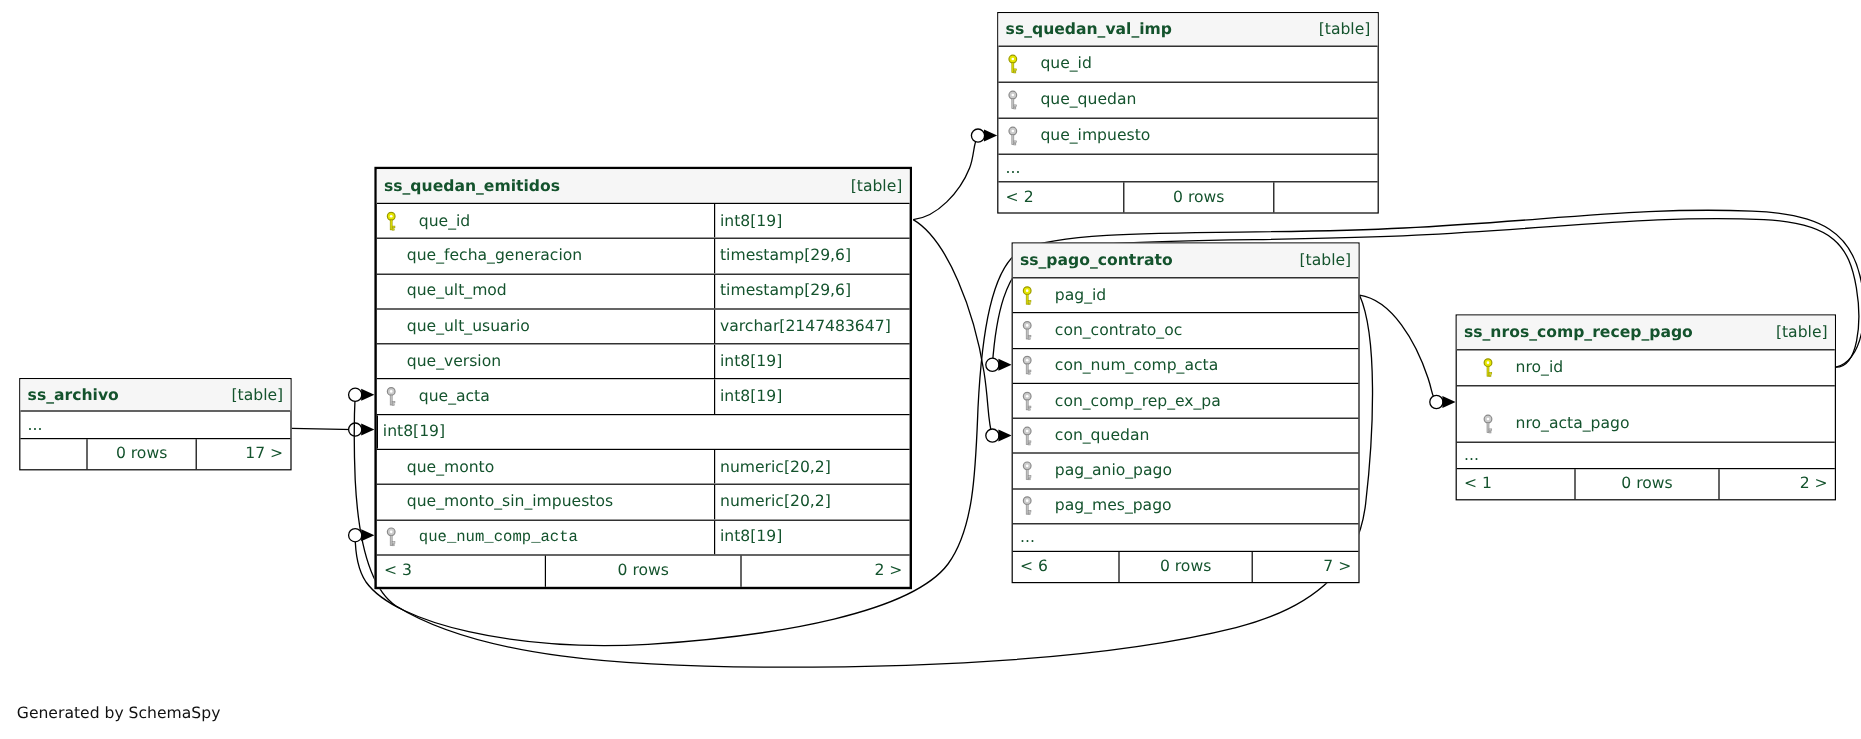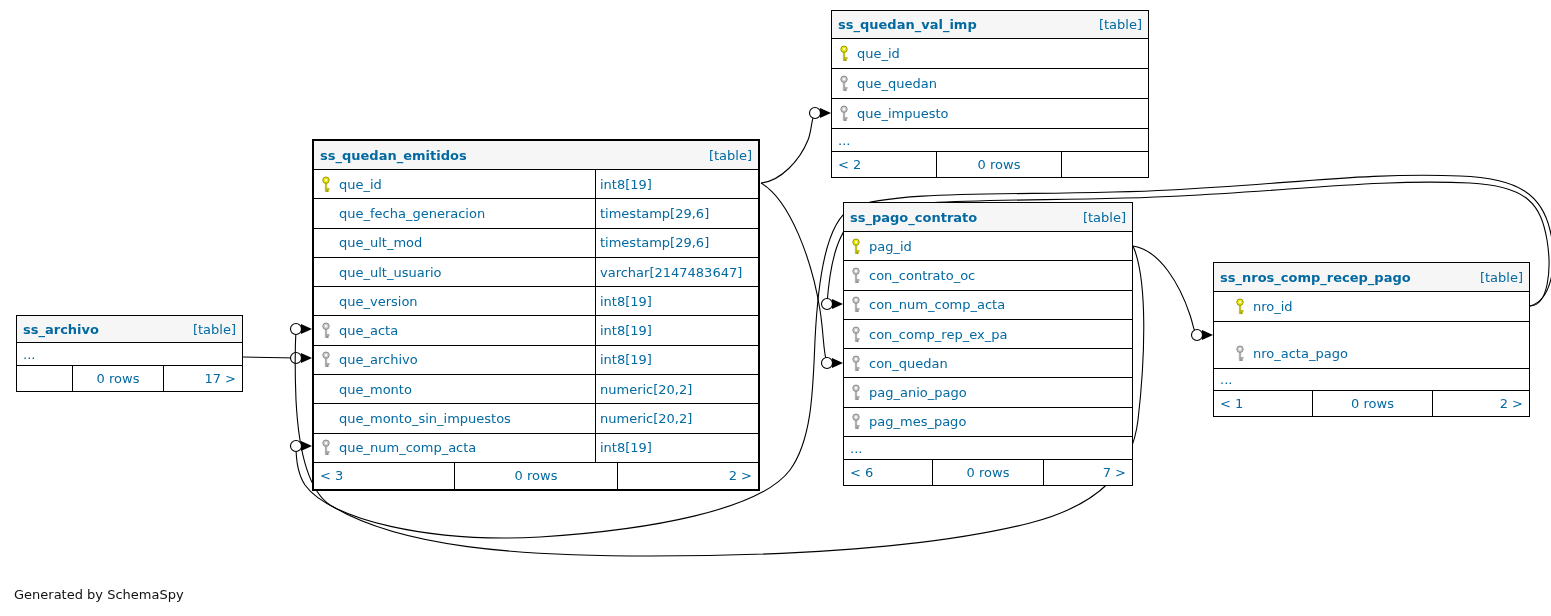--- a/index.html
+++ b/index.html
@@ -1,28 +1,28 @@
 <!DOCTYPE html>
 <html><head>
 <meta charset="utf-8">
 <style>
   html,body{margin:0;padding:0;background:#fff;}
   #canvas{position:relative;width:1551px;height:616px;background:#fff;overflow:hidden;
           font-family:"DejaVu Sans","Liberation Sans",sans-serif;}
   #edges{position:absolute;left:0;top:0;width:1551px;height:616px;}
-  .tbl{position:absolute;background:#fff;border:1px solid #000;box-sizing:border-box;font-size:13px;color:#0369a1;}
+  .tbl{position:absolute;background:#fff;border:1px solid #000;box-sizing:border-box;font-size:13px;color:#14532d;}
   .tbl.em{border-width:2px;}
   .hdr{display:flex;justify-content:space-between;align-items:center;background:#f6f6f6;
        border-bottom:1px solid #000;padding:0 6px;box-sizing:border-box;}
   .hdr .ttl{font-weight:bold;white-space:nowrap;}
   .hdr .badge{font-weight:normal;margin-left:10px;white-space:nowrap;}
   .row{display:flex;align-items:center;border-bottom:1px solid #000;box-sizing:border-box;overflow:hidden;}
   .row .name{white-space:nowrap;}
   .row.nokey .name{margin-left:25px;}
-  .row .namecell{display:flex;align-items:center;height:100%;box-sizing:border-box;}
+  .row .namecell{display:flex;align-items:center;height:100%;box-sizing:border-box;gap:10px;}
   .row .typecell{border-left:1px solid #000;height:100%;display:flex;align-items:center;
                  padding-left:4px;flex:1;box-sizing:border-box;white-space:nowrap;}
   .keyicon{flex:0 0 auto;margin:0 7px 0 6px;display:block;}
   .ell{display:flex;align-items:center;padding-left:6px;border-bottom:1px solid #000;box-sizing:border-box;}
   .foot{display:flex;box-sizing:border-box;}
   .fcell{display:flex;align-items:center;padding:0 6px;box-sizing:border-box;overflow:hidden;white-space:nowrap;}
   .fcell.b{border-right:1px solid #000;}
   .fcell.l{justify-content:flex-start;}
   .fcell.c{justify-content:center;}
   .fcell.r{justify-content:flex-end;}
@@ -167,46 +167,36 @@
     <circle cx="6" cy="4.2" r="1.1" fill="#ffffff"></circle>
     <rect x="5.2" y="7.2" width="1.6" height="8.3" fill="#cccccc" stroke="#8a8a8a" stroke-width="0.6"></rect>
     <rect x="6.8" y="12.4" width="2.3" height="1.4" fill="#cccccc" stroke="#8a8a8a" stroke-width="0.5"></rect>
     <rect x="6.8" y="14.6" width="1.7" height="1.2" fill="#cccccc" stroke="#8a8a8a" stroke-width="0.5"></rect>
   </svg>
             <span class="name">que_acta</span>
           </span>
           <span class="typecell">int8[19]</span>
         </div>
         <div class="row" style="height: 29.3px;">
-          <span class="namecell" style="width:281px;">
-            <svg class="keyicon" width="12" height="17" viewBox="0 0 12 17">
-    <circle cx="6" cy="4.2" r="3.2" fill="#cccccc" stroke="#8a8a8a" stroke-width="1"></circle>
-    <circle cx="6" cy="4.2" r="1.1" fill="#ffffff"></circle>
-    <rect x="5.2" y="7.2" width="1.6" height="8.3" fill="#cccccc" stroke="#8a8a8a" stroke-width="0.6"></rect>
-    <rect x="6.8" y="12.4" width="2.3" height="1.4" fill="#cccccc" stroke="#8a8a8a" stroke-width="0.5"></rect>
-    <rect x="6.8" y="14.6" width="1.7" height="1.2" fill="#cccccc" stroke="#8a8a8a" stroke-width="0.5"></rect>
-  </svg>
-            <span class="name">que_archivo</span>
-          </span>
           <span class="typecell">int8[19]</span>
         </div>
         <div class="row nokey" style="height: 29.3px;">
           <span class="namecell" style="width:281px;">
             <span class="name">que_monto</span>
           </span>
           <span class="typecell">numeric[20,2]</span>
         </div>
         <div class="row nokey" style="height: 29.3px;">
           <span class="namecell" style="width:281px;">
             <span class="name">que_monto_sin_impuestos</span>
           </span>
           <span class="typecell">numeric[20,2]</span>
         </div>
         <div class="row" style="height: 29.3px;">
-          <span class="namecell" style="width:281px;">
+          <span class="namecell" style="width:281px;font-family:Liberation Mono, monospace;">
             <svg class="keyicon" width="12" height="17" viewBox="0 0 12 17">
     <circle cx="6" cy="4.2" r="3.2" fill="#cccccc" stroke="#8a8a8a" stroke-width="1"></circle>
     <circle cx="6" cy="4.2" r="1.1" fill="#ffffff"></circle>
     <rect x="5.2" y="7.2" width="1.6" height="8.3" fill="#cccccc" stroke="#8a8a8a" stroke-width="0.6"></rect>
     <rect x="6.8" y="12.4" width="2.3" height="1.4" fill="#cccccc" stroke="#8a8a8a" stroke-width="0.5"></rect>
     <rect x="6.8" y="14.6" width="1.7" height="1.2" fill="#cccccc" stroke="#8a8a8a" stroke-width="0.5"></rect>
   </svg>
             <span class="name">que_num_comp_acta</span>
           </span>
           <span class="typecell">int8[19]</span>

